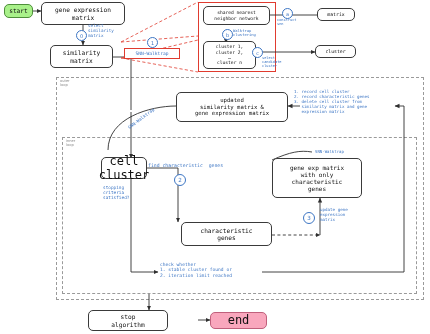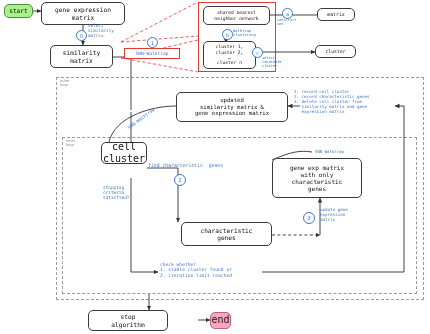--- a/index.html
+++ b/index.html
@@ -133,35 +133,35 @@
 cluster n</div>
 
   <div class="node" style="left:317px;top:8px;width:38px;height:13px;font-size:4.8px;">matrix</div>
 
   <div class="node" style="left:315px;top:45px;width:41px;height:13px;font-size:4.8px;">cluster</div>
 
   <div class="node" style="left:176px;top:92px;width:112px;height:30px;font-size:5.6px;white-space:pre-line;">updated
 similarity matrix &amp;
 gene expression matrix</div>
 
-  <div class="node" style="left:101px;top:142px;width:46px;height:22px;font-size:10px;white-space:pre-line;">cell
+  <div class="node" style="left:101px;top:157px;width:46px;height:22px;font-size:12px;white-space:pre-line;">cell
 cluster</div>
 
   <div class="node" style="left:181px;top:222px;width:91px;height:24px;font-size:6.2px;white-space:pre-line;">characteristic
 genes</div>
 
   <div class="node" style="left:272px;top:158px;width:90px;height:40px;font-size:6px;white-space:pre-line;">gene exp matrix
 with only
 characteristic
 genes</div>
 
   <div class="node" style="left:88px;top:310px;width:80px;height:21px;font-size:6.2px;white-space:pre-line;">stop
 algorithm</div>
 
-  <div class="node pink" style="left:210px;top:312px;width:21px;height:17px;font-size:10px;font-family:Liberation Mono, monospace;">end</div>
+  <div class="node pink" style="left:210px;top:312px;width:57px;height:17px;font-size:12px;">end</div>
 
   <div class="redlbl" style="left:124px;top:48px;width:56px;height:11px;font-size:4.6px;">SNN-Walktrap</div>
 
   <div class="lbl" style="left:88px;top:23px;font-size:4.3px;">select
 similarity
 matrix</div>
 
   <div class="lbl" style="left:277px;top:18px;font-size:3.6px;">construct
 snn</div>
 

